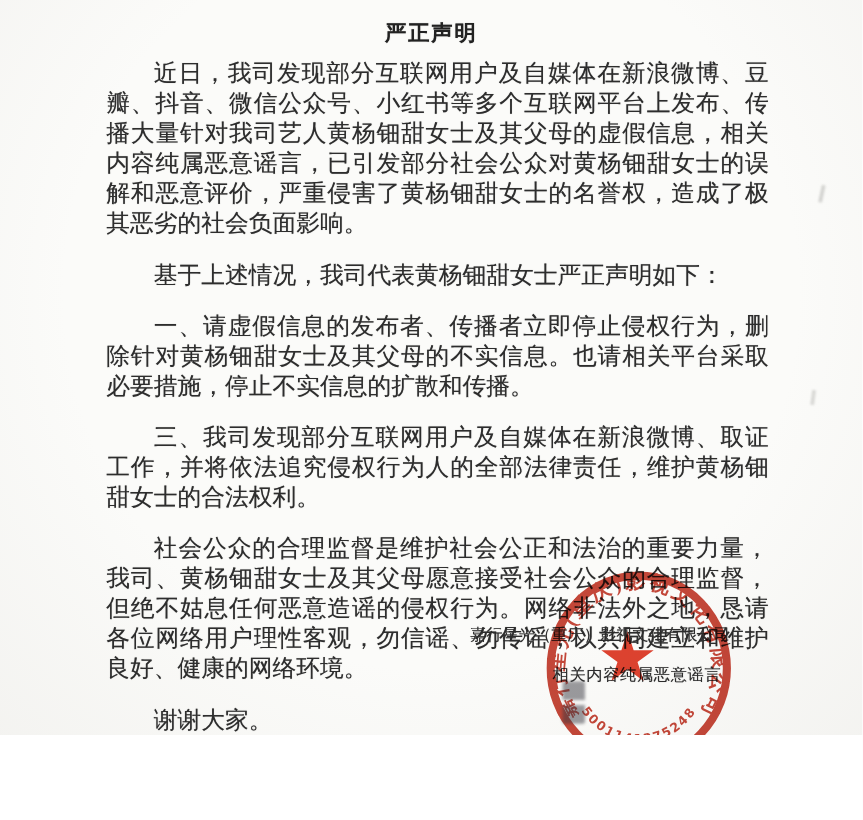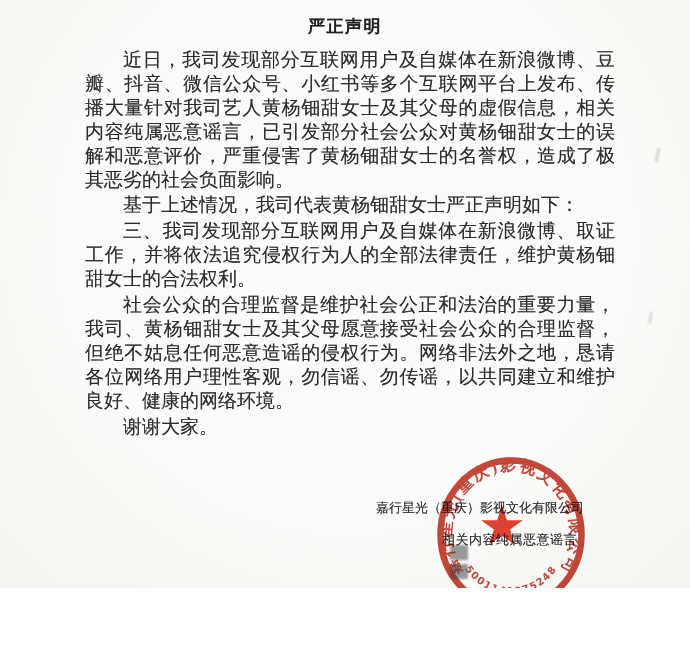--- a/index.html
+++ b/index.html
@@ -33,21 +33,21 @@
   }
   .content p {
     font-size: 19px;
     line-height: 24px;
     letter-spacing: 0px;
     text-indent: 2em;
     text-align: justify;
     color: #2d2d2d;
     text-shadow: 0 0 0.6px rgba(40,40,40,0.5);
   }
-  .content p + p { margin-top: 2px; font-family: Liberation Mono, monospace; }
+  .content p + p { margin-top: 17px; }
   .signature-company {
     position: absolute;
     top: 500px;
     right: 106px;
     font-size: 13px;
     letter-spacing: 0px;
     color: #2d2d2d;
     line-height: 16px;
     text-shadow: 0 0 0.6px rgba(40,40,40,0.5);
   }
@@ -118,20 +118,21 @@
 </head>
 <body>
 
 <div class="page">
 
   <div class="doc-title">严正声明</div>
 
   <div class="content">
     <p>近日，我司发现部分互联网用户及自媒体在新浪微博、豆瓣、抖音、微信公众号、小红书等多个互联网平台上发布、传播大量针对我司艺人黄杨钿甜女士及其父母的虚假信息，相关内容纯属恶意谣言，已引发部分社会公众对黄杨钿甜女士的误解和恶意评价，严重侵害了黄杨钿甜女士的名誉权，造成了极其恶劣的社会负面影响。</p>
     <p>基于上述情况，我司代表黄杨钿甜女士严正声明如下：</p>
+    <p>一、请虚假信息的发布者、传播者立即停止侵权行为，删除针对黄杨钿甜女士及其父母的不实信息。也请相关平台采取必要措施，停止不实信息的扩散和传播。</p>
     <p>三、我司发现部分互联网用户及自媒体在新浪微博、取证工作，并将依法追究侵权行为人的全部法律责任，维护黄杨钿甜女士的合法权利。</p>
     <p>社会公众的合理监督是维护社会公正和法治的重要力量，我司、黄杨钿甜女士及其父母愿意接受社会公众的合理监督，但绝不姑息任何恶意造谣的侵权行为。网络非法外之地，恳请各位网络用户理性客观，勿信谣、勿传谣，以共同建立和维护良好、健康的网络环境。</p>
     <p>谢谢大家。</p>
   </div>
 
   <div class="signature-company">嘉行星光（重庆）影视文化有限公司</div>
 
   <div class="signature-date">相关内容纯属恶意谣言</div>
 
   <div class="seal">

